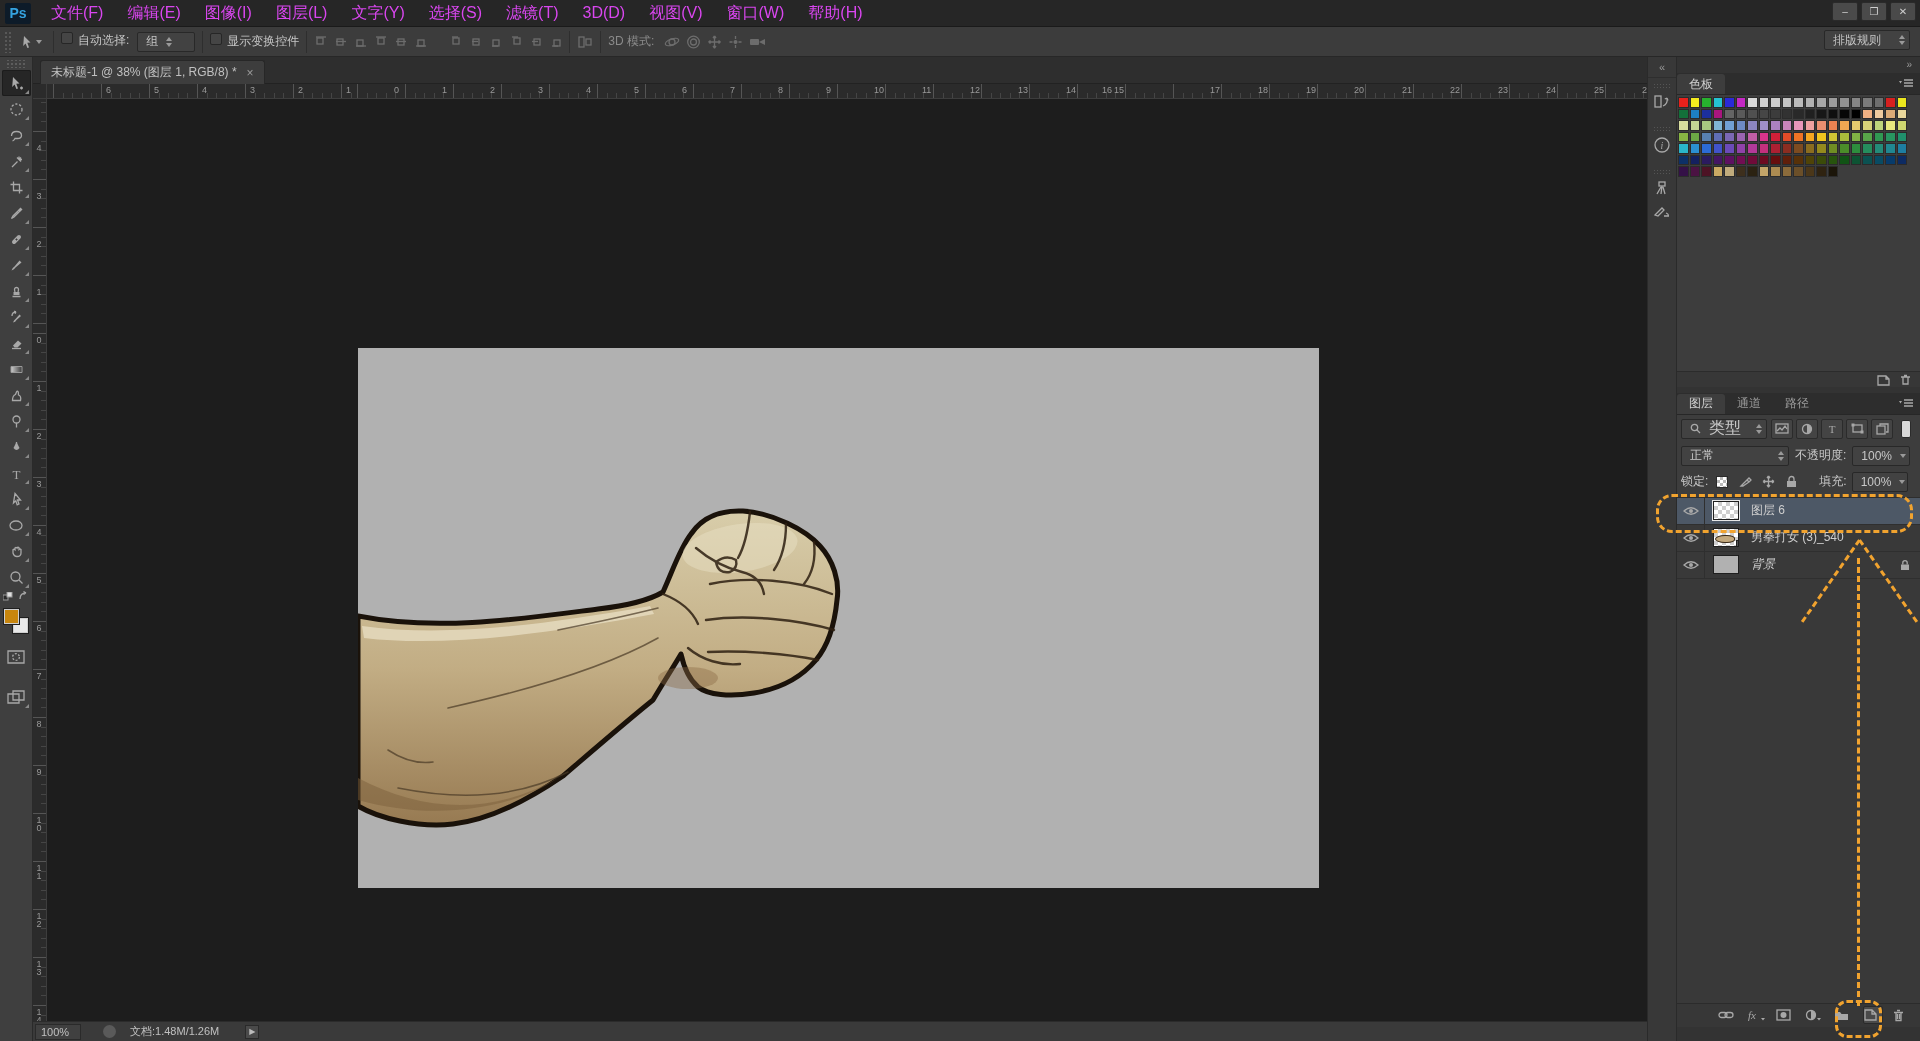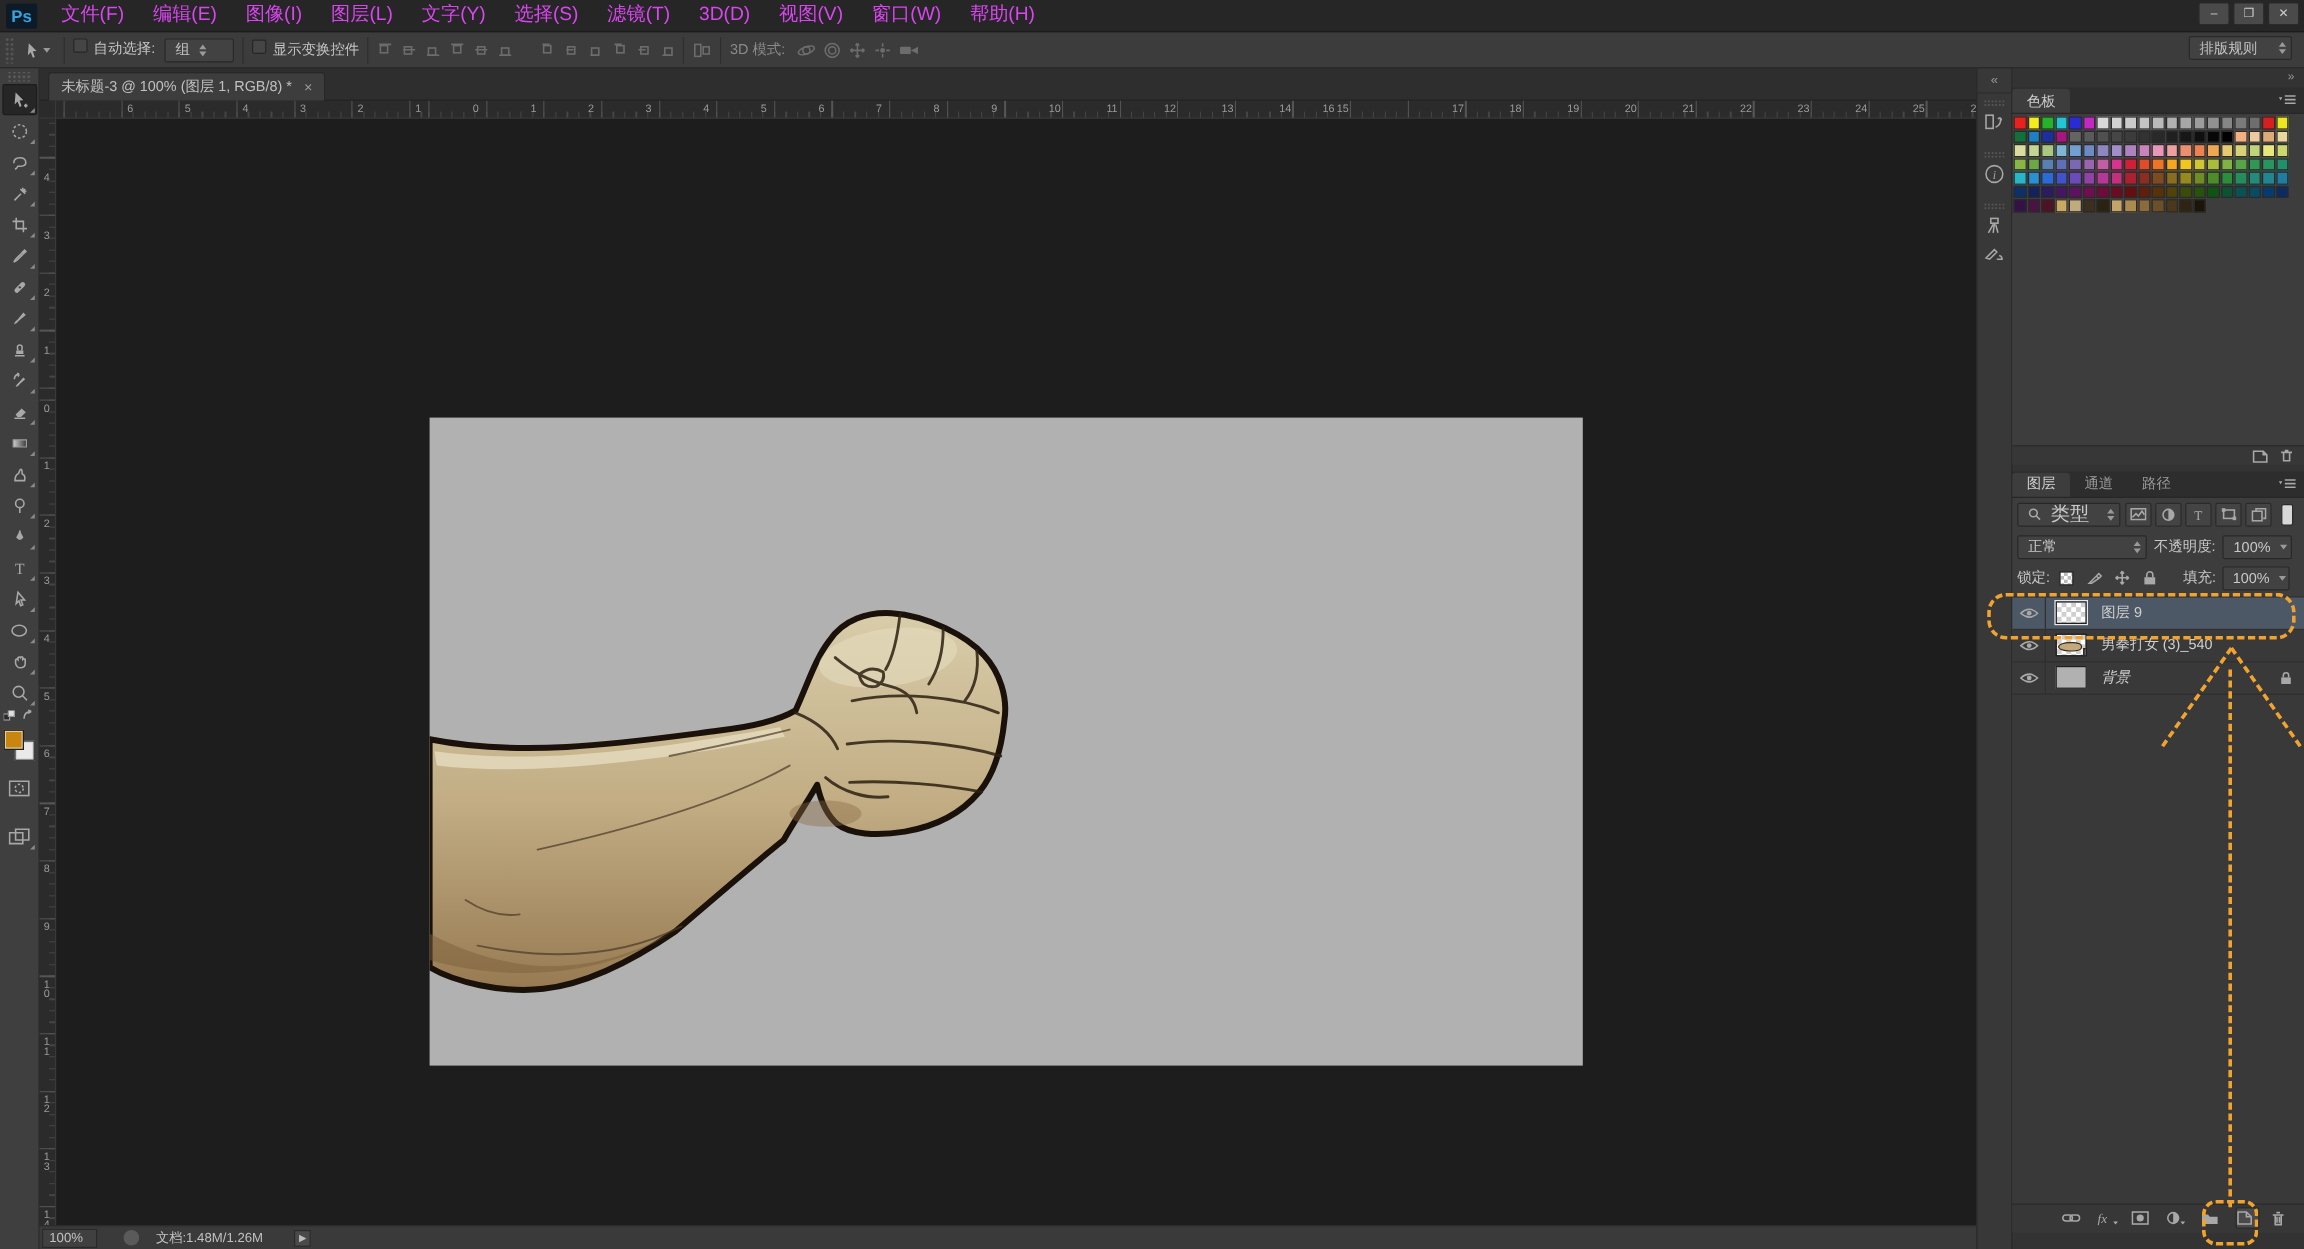--- a/index.html
+++ b/index.html
@@ -439,21 +439,21 @@
         <rect class="ic" x="1" y="4" width="11" height="9"></rect>
         <rect class="ic" x="6" y="1" width="11" height="9" fill="#565656"></rect>
       </svg>
     <span class="fly"></span>
   </div>
 </div>
 
 <div class="docarea">
   <div class="tabbar">
     <div class="doc-tab">
-      <span>未标题-3 @ 100% (图层 1, RGB/8) *</span>
+      <span>未标题-1 @ 38% (图层 1, RGB/8) *</span>
       <span class="tab-close">×</span>
     </div>
   </div>
   <div class="ruler-corner"></div>
   <div class="ruler-top" id="ruler-top">
       <span class="rt-num" style="left:59px">6</span>
       <span class="rt-num" style="left:107px">5</span>
       <span class="rt-num" style="left:155px">4</span>
       <span class="rt-num" style="left:203px">3</span>
       <span class="rt-num" style="left:251px">2</span>
@@ -856,21 +856,21 @@
     </div>
     <div class="layer-list" id="layer-list">
         <div class="layer-row selected">
     <span class="eye-cell">
             <svg width="16" height="10">
               <path class="ic" d="M1 5 Q8 -1.5 15 5 Q8 11.5 1 5 Z"></path>
               <circle class="icf" cx="8" cy="5" r="2"></circle>
             </svg>
           </span>
     <div class="thumb transparent"></div>
-    <span class="layer-name">图层 9</span>
+    <span class="layer-name">图层 6</span>
 
   </div>
         <div class="layer-row">
     <span class="eye-cell">
             <svg width="16" height="10">
               <path class="ic" d="M1 5 Q8 -1.5 15 5 Q8 11.5 1 5 Z"></path>
               <circle class="icf" cx="8" cy="5" r="2"></circle>
             </svg>
           </span>
     <div class="thumb image">

